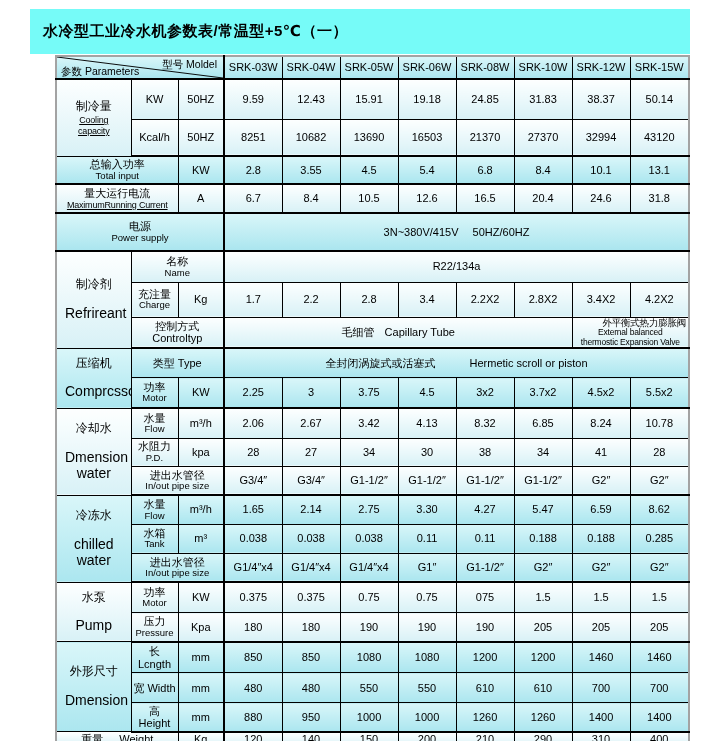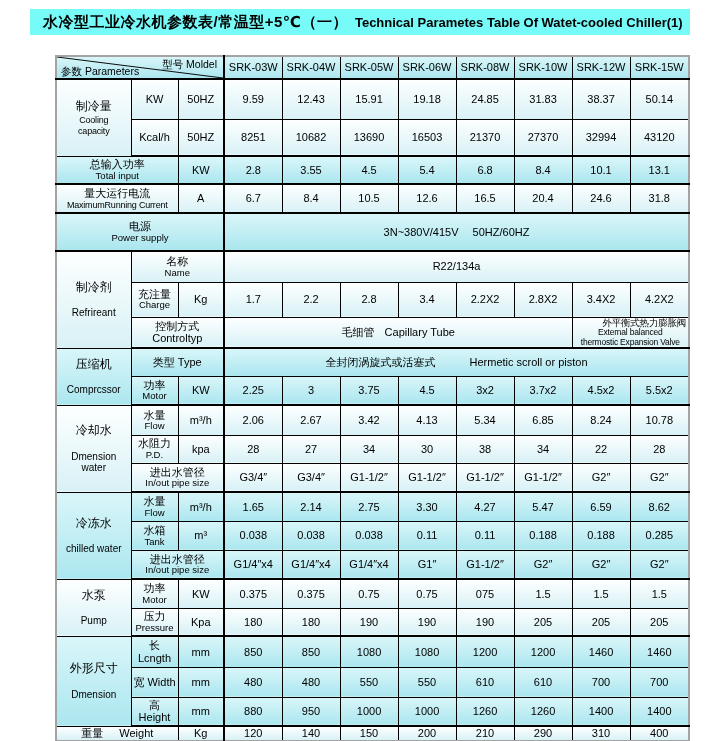--- a/index.html
+++ b/index.html
@@ -3,21 +3,21 @@
 <meta charset="utf-8">
 <style>
   html,body{margin:0;padding:0;}
   body{
     width:706px;height:741px;position:relative;background:#ffffff;
     font-family:"Liberation Sans","DejaVu Sans",sans-serif;color:#000;
     -webkit-font-smoothing:antialiased;
   }
   
   .title-bar{
-    position:absolute;left:30px;top:9px;width:660px;height:26px;
+    position:absolute;left:30px;top:9px;width:660px;height:45px;
     background:#76fbf8;display:flex;align-items:center;box-sizing:border-box;
     padding-left:13px;white-space:nowrap;
   }
   .title-cn{font-weight:bold;font-size:15px;letter-spacing:.5px;}
   .title-en{font-weight:bold;font-size:13px;margin-left:7px;}
   
   table.spec{
     position:absolute;left:55px;top:55px;width:635px;
     border-collapse:collapse;table-layout:fixed;
     border:2px solid #a3a3a3;
@@ -27,40 +27,39 @@
     padding:0 1px;font-size:11px;line-height:1.15;overflow:hidden;
   }
   tr.c > td{background:linear-gradient(180deg,#d9f6f9 0%,#abe6ef 100%);}
   tr.p > td{background:linear-gradient(180deg,#fdffff 0%,#d8f1f6 100%);}
   tr.sb > td{border-bottom-width:2px;}
   td.vl{border-left-width:2px;}
   td.model{font-size:11px;}
   .l1{font-size:11px;}
   .l2{font-size:9.5px;}
   .g1{font-size:12px;margin-bottom:2px;}
-  .g2{font-size:10px;margin-top:13px;}
+  .g2{font-size:14px;margin-top:13px;}
   td.group{padding:8px;}
-  td.longen .l2{font-size:9px;letter-spacing:-0.2px;}
+  td.longen .l2{font-size:9px;letter-spacing:-0.2px;text-decoration:underline;}
   .inlinelbl span{font-size:11px;}
   .gap{display:inline-block;width:10px;}
   .biggap{display:inline-block;width:34px;}
   .valve div{font-size:8.5px;line-height:1.12;letter-spacing:-0.2px;}
   .valve .vcn{font-size:9.5px;padding-left:28px;}
   
   td.corner{position:relative;padding:0;}
   td.corner svg{position:absolute;left:0;top:0;width:100%;height:100%;}
   .corner-top{position:absolute;top:1px;right:6px;font-size:10.5px;}
   .corner-bot{position:absolute;bottom:1px;left:4px;font-size:10.5px;}
 </style>
 </head>
 <body>
 
 <div class="title-bar">
   <span class="title-cn">水冷型工业冷水机参数表/常温型+5℃（一）</span>
-  <span class="title-en">Technical Parametes Table Of Watet-cooled Chiller(1)</span>
 </div>
 
 <table class="spec">
   <colgroup>
     <col style="width:75px">
       <col style="width:47px">
       <col style="width:46px">
     <col style="width:58px">
       <col style="width:58px">
       <col style="width:58px">
@@ -236,38 +235,38 @@
     </td>
     <td>
       <div class="l1">水量</div>
       <div class="l2">Flow</div>
     </td>
     <td>m³/h</td>
   <td class="vl">2.06</td>
         <td>2.67</td>
         <td>3.42</td>
         <td>4.13</td>
-        <td>5.34</td>
+        <td>8.32</td>
         <td>6.85</td>
         <td>8.24</td>
         <td>10.78</td>
       </tr>
   <tr class="p" style="height:28px">
     <td>
       <div class="l1">水阻力</div>
       <div class="l2">P.D.</div>
     </td>
     <td>kpa</td>
   <td class="vl">28</td>
         <td>27</td>
         <td>34</td>
         <td>30</td>
         <td>38</td>
         <td>34</td>
-        <td>22</td>
+        <td>41</td>
         <td>28</td>
       </tr>
   <tr class="p sb" style="height:29px">
     <td colspan="2">
       <div class="l1">进出水管径</div>
       <div class="l2">In/out pipe size</div>
     </td>
   <td class="vl">G3/4″</td>
         <td>G3/4″</td>
         <td>G1-1/2″</td>

